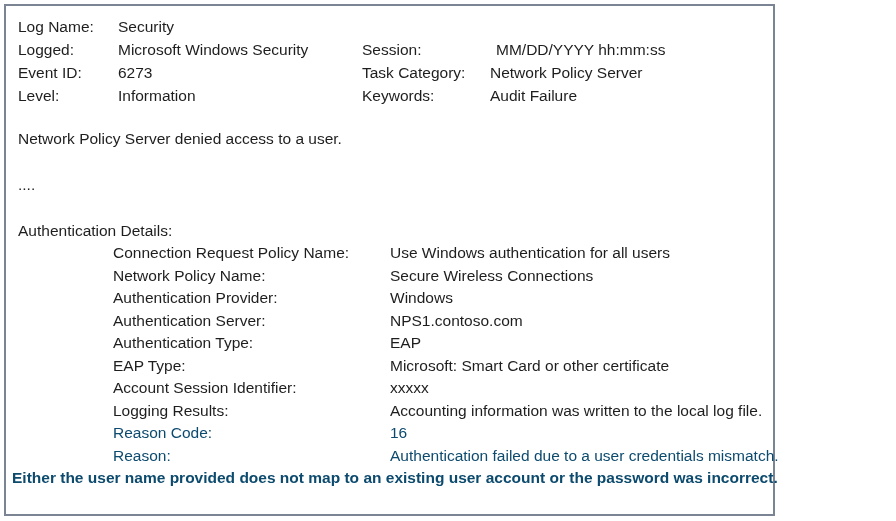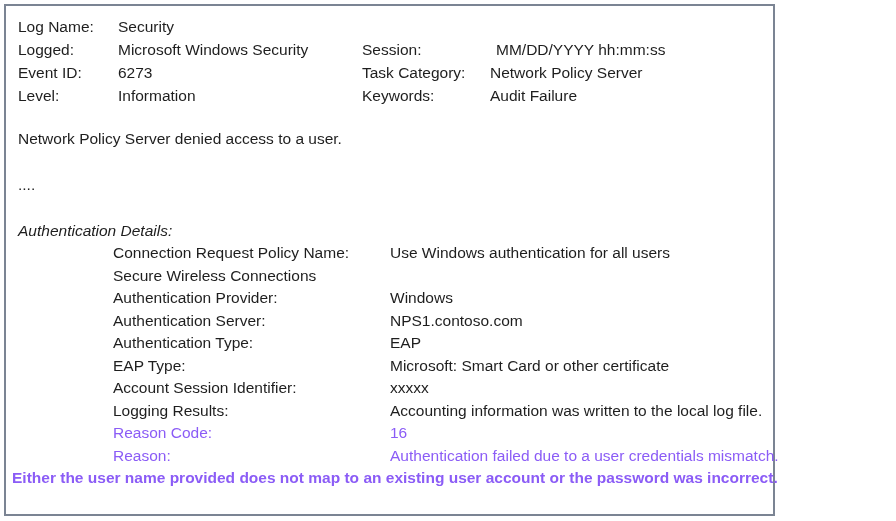--- a/index.html
+++ b/index.html
@@ -41,30 +41,29 @@
     line-height: 23px;
     white-space: nowrap;
   }
   .ellipsis-line {
     margin-top: 23px;
     line-height: 23px;
   }
   .section-title {
     margin-top: 23px;
     line-height: 23px;
-    font-style: italic;
   }
   .detail-row {
     display: grid;
     grid-template-columns: 277px auto;
     margin-left: 95px;
     line-height: 22.5px;
     white-space: nowrap;
   }
-  .red { color: #8b5cf6; }
+  .red { color: #0c4a6e; }
   .footer-note {
     margin-left: -6px;
     line-height: 22.5px;
     white-space: nowrap;
     font-weight: bold;
   }
 </style>
 </head>
 <body>
 
@@ -101,20 +100,21 @@
     <div class="desc-line">Network Policy Server denied access to a user.</div>
     <div class="ellipsis-line">....</div>
     <div class="section-title">Authentication Details:</div>
 
     <div>
       <div class="detail-row">
         <span>Connection Request Policy Name:</span>
         <span>Use Windows authentication for all users</span>
       </div>
       <div class="detail-row">
+        <span>Network Policy Name:</span>
         <span>Secure Wireless Connections</span>
       </div>
       <div class="detail-row">
         <span>Authentication Provider:</span>
         <span>Windows</span>
       </div>
       <div class="detail-row">
         <span>Authentication Server:</span>
         <span>NPS1.contoso.com</span>
       </div>

